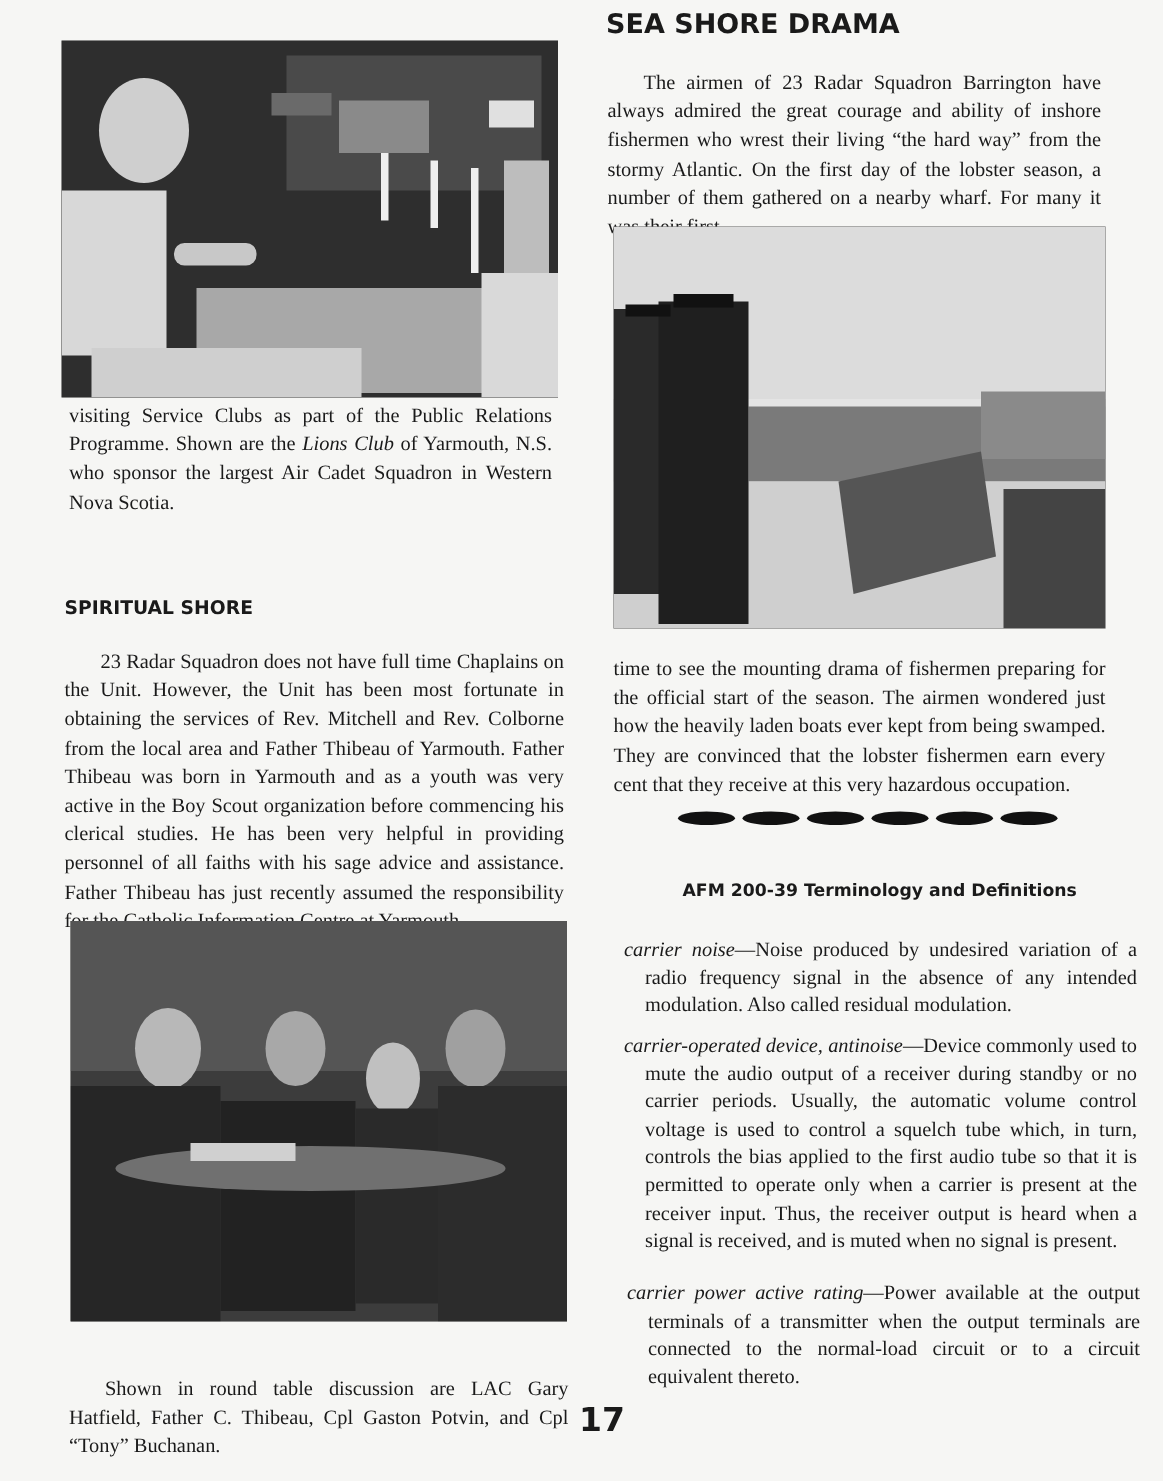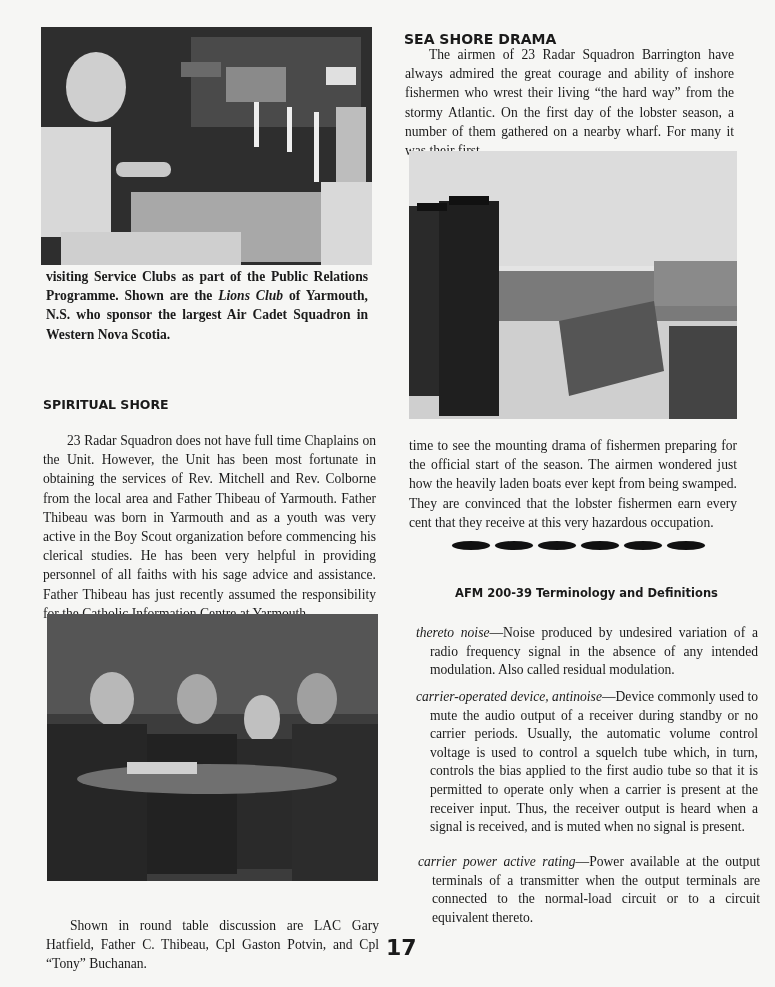--- a/index.html
+++ b/index.html
@@ -51,21 +51,21 @@
     <rect x="213" y="75" width="5" height="45" fill="#eee"></rect>
     <rect x="246" y="80" width="5" height="45" fill="#eee"></rect>
     <rect x="273" y="85" width="5" height="70" fill="#eee"></rect>
     <rect x="75" y="135" width="55" height="15" rx="7" fill="#c8c8c8"></rect>
     <rect x="90" y="165" width="200" height="70" fill="#a8a8a8"></rect>
     <rect x="20" y="205" width="180" height="33" fill="#cfcfcf"></rect>
     <rect x="280" y="155" width="51" height="83" fill="#d9d9d9"></rect>
   </svg>
 </div>
 
-<p class="para" style="left:46px; top:267px; width:322px;font-weight:bold;"><span>visiting Service Clubs as part of the Public Relations Programme. Shown are the </span><i>Lions Club</i><span> of Yarmouth, N.S. who sponsor the largest Air Cadet Squadron in Western Nova Scotia.</span></p>
+<p class="para" style="left:46px; top:267px; width:322px;"><span>visiting Service Clubs as part of the Public Relations Programme. Shown are the </span><i>Lions Club</i><span> of Yarmouth, N.S. who sponsor the largest Air Cadet Squadron in Western Nova Scotia.</span></p>
 
 <h3 class="hd" style="left:43px; top:397px; font-size:12.5px;">SPIRITUAL SHORE</h3>
 <p class="para indent" style="left:43px; top:431px; width:333px;">23 Radar Squadron does not have full time Chaplains on the Unit. However, the Unit has been most fortunate in obtaining the services of Rev. Mitchell and Rev. Colborne from the local area and Father Thibeau of Yarmouth. Father Thibeau was born in Yarmouth and as a youth was very active in the Boy Scout organization before commencing his clerical studies. He has been very helpful in providing personnel of all faiths with his sage advice and assistance. Father Thibeau has just recently assumed the responsibility for the Catholic Information Centre at Yarmouth.</p>
 
 <div class="photo" style="left:47px; top:614px; width:331px; height:267px;">
   <svg viewBox="0 0 331 267" preserveAspectRatio="none">
     <rect width="331" height="267" fill="#3c3c3c"></rect>
     <rect x="0" y="0" width="331" height="100" fill="#555"></rect>
     <ellipse cx="65" cy="85" rx="22" ry="27" fill="#b8b8b8"></ellipse>
     <ellipse cx="150" cy="85" rx="20" ry="25" fill="#a8a8a8"></ellipse>
@@ -75,21 +75,21 @@
     <rect x="100" y="120" width="90" height="140" fill="#222"></rect>
     <rect x="190" y="125" width="60" height="130" fill="#2a2a2a"></rect>
     <rect x="245" y="110" width="86" height="157" fill="#2c2c2c"></rect>
     <ellipse cx="160" cy="165" rx="130" ry="15" fill="#707070"></ellipse>
     <rect x="80" y="148" width="70" height="12" fill="#d0d0d0"></rect>
   </svg>
 </div>
 
 <p class="para indent" style="left:46px; top:916px; width:333px;font-family:Liberation Serif, serif;">Shown in round table discussion are LAC Gary Hatfield, Father C. Thibeau, Cpl Gaston Potvin, and Cpl “Tony” Buchanan.</p>
 
-<h2 class="hd" style="left:404px; top:31px; font-size:14px;">SEA SHORE DRAMA</h2>
+<h2 class="hd" style="left:404px; top:6px; font-size:18px;">SEA SHORE DRAMA</h2>
 <p class="para indent" style="left:405px; top:45px; width:329px;">The airmen of 23 Radar Squadron Barrington have always admired the great courage and ability of inshore fishermen who wrest their living “the hard way” from the stormy Atlantic. On the first day of the lobster season, a number of them gathered on a nearby wharf. For many it was their first</p>
 
 <div class="photo" style="left:409px; top:151px; width:328px; height:268px;">
   <svg viewBox="0 0 328 268" preserveAspectRatio="none">
     <rect width="328" height="268" fill="#e4e4e4"></rect>
     <rect x="0" y="0" width="328" height="115" fill="#dcdcdc"></rect>
     <rect x="90" y="120" width="238" height="50" fill="#7a7a7a"></rect>
     <rect x="0" y="170" width="328" height="98" fill="#cfcfcf"></rect>
     <rect x="0" y="55" width="40" height="190" fill="#2a2a2a"></rect>
     <rect x="30" y="50" width="60" height="215" fill="#1f1f1f"></rect>
@@ -107,19 +107,19 @@
   <div class="ellipse"></div>
   <div class="ellipse"></div>
   <div class="ellipse"></div>
   <div class="ellipse"></div>
   <div class="ellipse"></div>
   <div class="ellipse"></div>
 </div>
 
 <h3 class="hd" style="left:455px; top:586px; font-size:11.5px;">AFM 200-39 Terminology and Definitions</h3>
 
-<p class="def" style="left:416px; top:624px; width:328px;"><span class="term">thereto noise</span><span>—Noise produced by undesired variation of a radio frequency signal in the absence of any intended modulation. Also called residual modulation.</span></p>
+<p class="def" style="left:416px; top:624px; width:328px;"><span class="term">carrier noise</span><span>—Noise produced by undesired variation of a radio frequency signal in the absence of any intended modulation. Also called residual modulation.</span></p>
 
 <p class="def" style="left:416px; top:688px; width:328px;"><span class="term">carrier-operated device, antinoise</span><span>—Device commonly used to mute the audio output of a receiver during standby or no carrier periods. Usually, the automatic volume control voltage is used to control a squelch tube which, in turn, controls the bias applied to the first audio tube so that it is permitted to operate only when a carrier is present at the receiver input. Thus, the receiver output is heard when a signal is received, and is muted when no signal is present.</span></p>
 
 <p class="def" style="left:418px; top:853px; width:328px;"><span class="term">carrier power active rating</span><span>—Power available at the output terminals of a transmitter when the output terminals are connected to the normal-load circuit or to a circuit equivalent thereto.</span></p>
 
 <div class="pagenum">17</div>
 
 </body></html>

